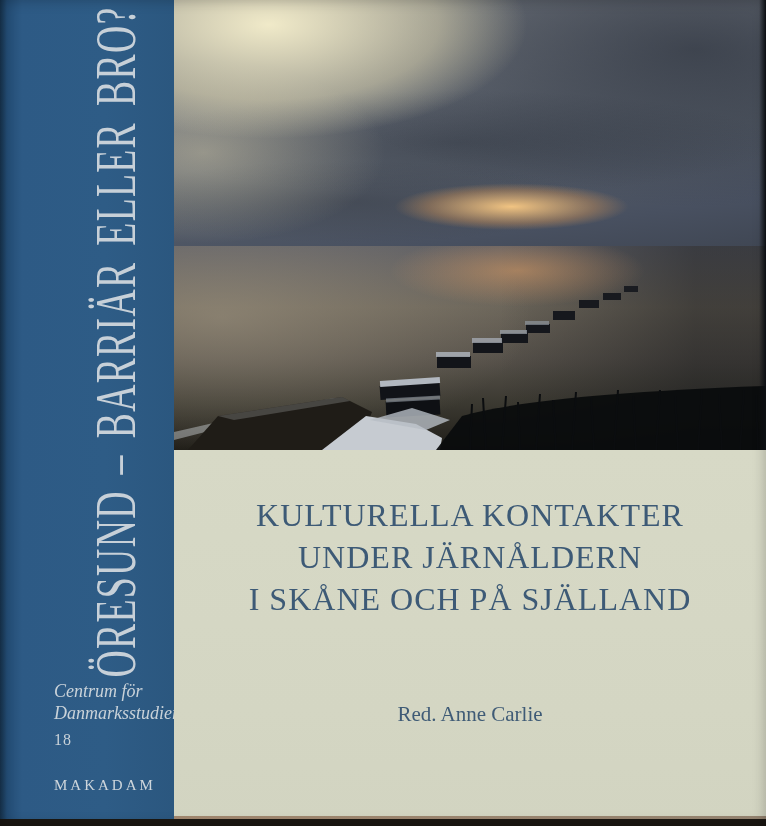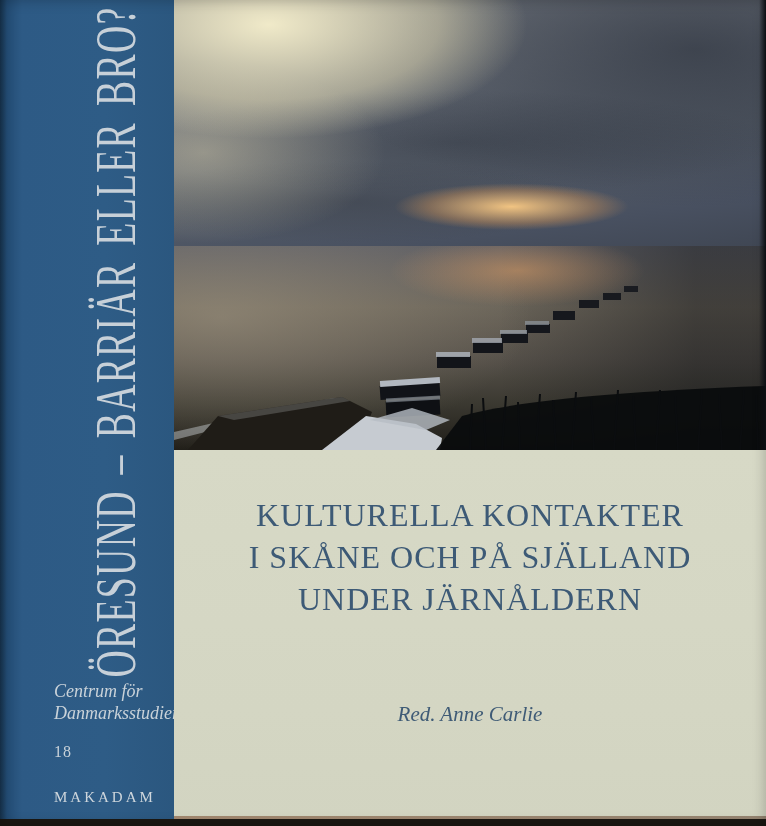--- a/index.html
+++ b/index.html
@@ -18,21 +18,21 @@
     transform:translate(-50%,-50%) rotate(-90deg) scaleX(0.65);
     white-space:nowrap;
     font-size:58px;letter-spacing:2px;word-spacing:8px;
     color:#c7d0d8;font-weight:normal;
   }
   .series-block{
     position:absolute;left:54px;top:680px;width:124px;text-align:left;
     color:#c9d2d9;
   }
   .series-line{font-style:italic;font-size:18px;line-height:22px;}
-  .series-number{font-size:16px;letter-spacing:1px;margin-top:19px;}
+  .series-number{font-size:16px;letter-spacing:1px;margin-top:7px;}
   .publisher{font-size:15px;letter-spacing:3px;margin-top:28px;color:#ced6dc;}
   
   .photo{position:absolute;left:174px;top:0;width:592px;height:450px;overflow:hidden;}
   .sky{
     position:absolute;left:0;top:0;width:592px;height:246px;
     background:
       radial-gradient(ellipse 150px 30px at 57% 84%, rgba(250,202,132,0.95), rgba(212,150,88,0.40) 55%, rgba(0,0,0,0) 78%),
       radial-gradient(ellipse 340px 150px at 16% 10%, rgba(247,240,205,0.95), rgba(236,226,184,0.50) 50%, rgba(0,0,0,0) 76%),
       radial-gradient(ellipse 260px 130px at 5% 62%, rgba(224,213,176,0.45), rgba(0,0,0,0) 70%),
       radial-gradient(ellipse 520px 210px at 88% 20%, rgba(36,42,53,0.60), rgba(0,0,0,0) 75%),
@@ -57,21 +57,21 @@
   .panel{
     position:absolute;left:174px;top:450px;width:592px;height:432px;
     background:linear-gradient(to bottom,#d7d9c6 0%,#d4d6c3 60%,#d1d3c0 100%);
   }
   .front-title{margin-top:44px;text-align:center;color:#3d5a76;}
   .title-line{
     font-size:32px;line-height:42px;letter-spacing:1px;font-weight:normal;
   }
   .editor-credit{
     position:absolute;left:0;top:252px;width:100%;text-align:center;
-    font-style:italic;font-size:21px;color:#3f5b76;
+    font-size:21px;color:#3f5b76;
   }
   
   .bottom-rule{
     position:absolute;left:174px;bottom:7px;width:592px;height:3px;
     background:linear-gradient(to right,rgba(125,75,45,0.55),rgba(90,55,35,0.5));
   }
   .bottom-edge{
     position:absolute;left:0;bottom:0;width:766px;height:7px;background:#1b1712;
   }
   .scan-vignette{
@@ -134,22 +134,22 @@
                M440 450 L444 390 M462 450 L459 396 M482 450 L486 390 M504 450 L501 396
                M524 450 L528 390 M548 450 L545 394 M566 450 L570 390 M584 450 L582 394" stroke="#0b0d0f" stroke-width="2" fill="none"></path>
     </svg>
 
     <div class="photo-right-edge"></div>
   </div>
 
   <div class="panel">
     <div class="front-title">
       <div class="title-line">KULTURELLA KONTAKTER</div>
+      <div class="title-line">UNDER JÄRNÅLDERN</div>
       <div class="title-line">I SKÅNE OCH PÅ SJÄLLAND</div>
-      <div class="title-line">UNDER JÄRNÅLDERN</div>
     </div>
     <div class="editor-credit">Red. Anne Carlie</div>
   </div>
 
   <div class="bottom-rule"></div>
   <div class="bottom-edge"></div>
   <div class="scan-vignette"></div>
 </div>
 
 </body></html>

